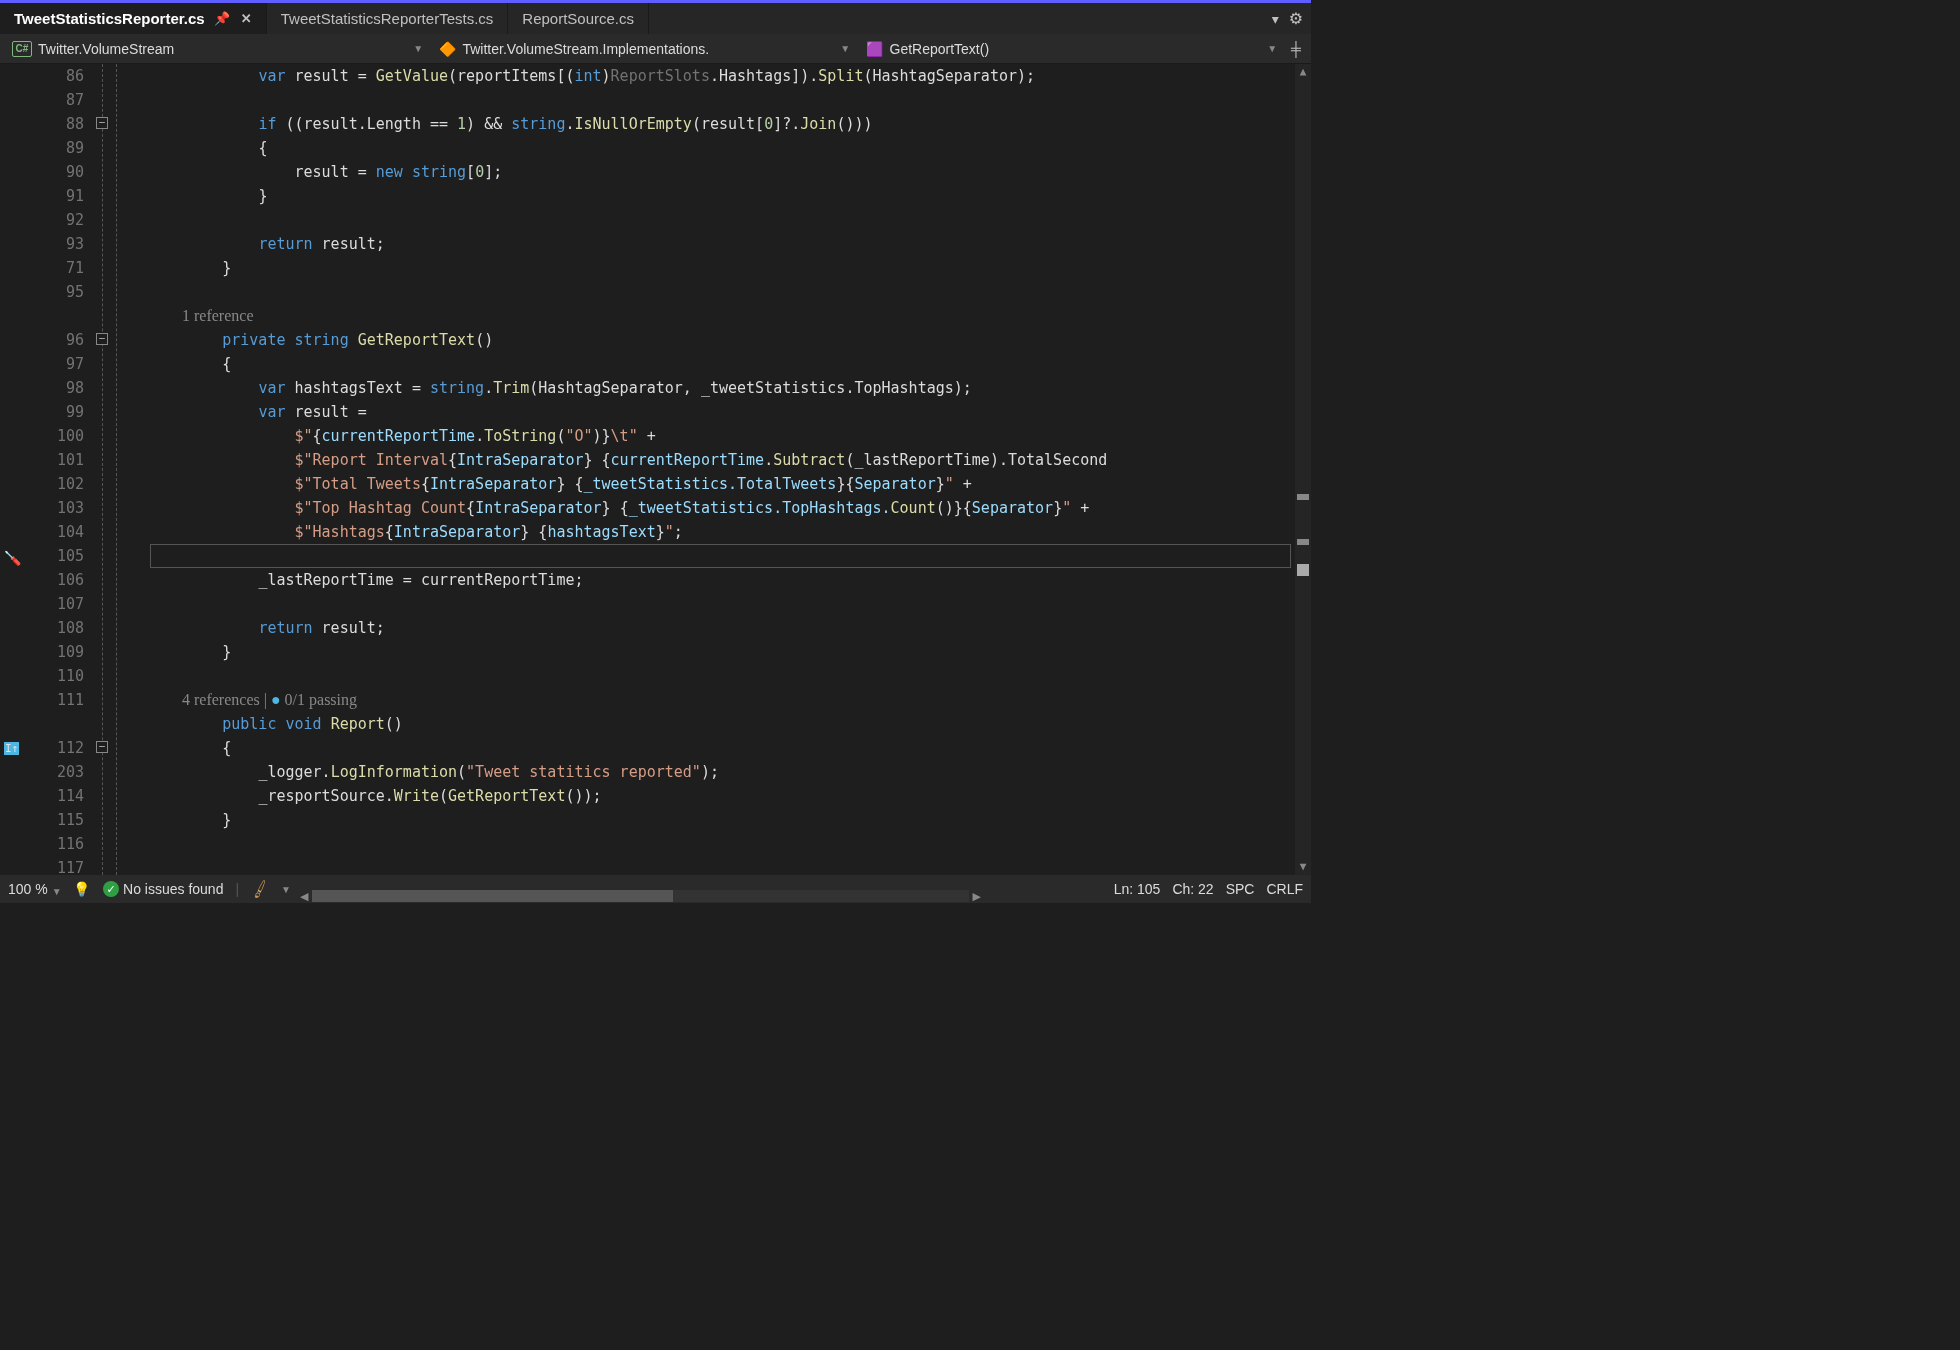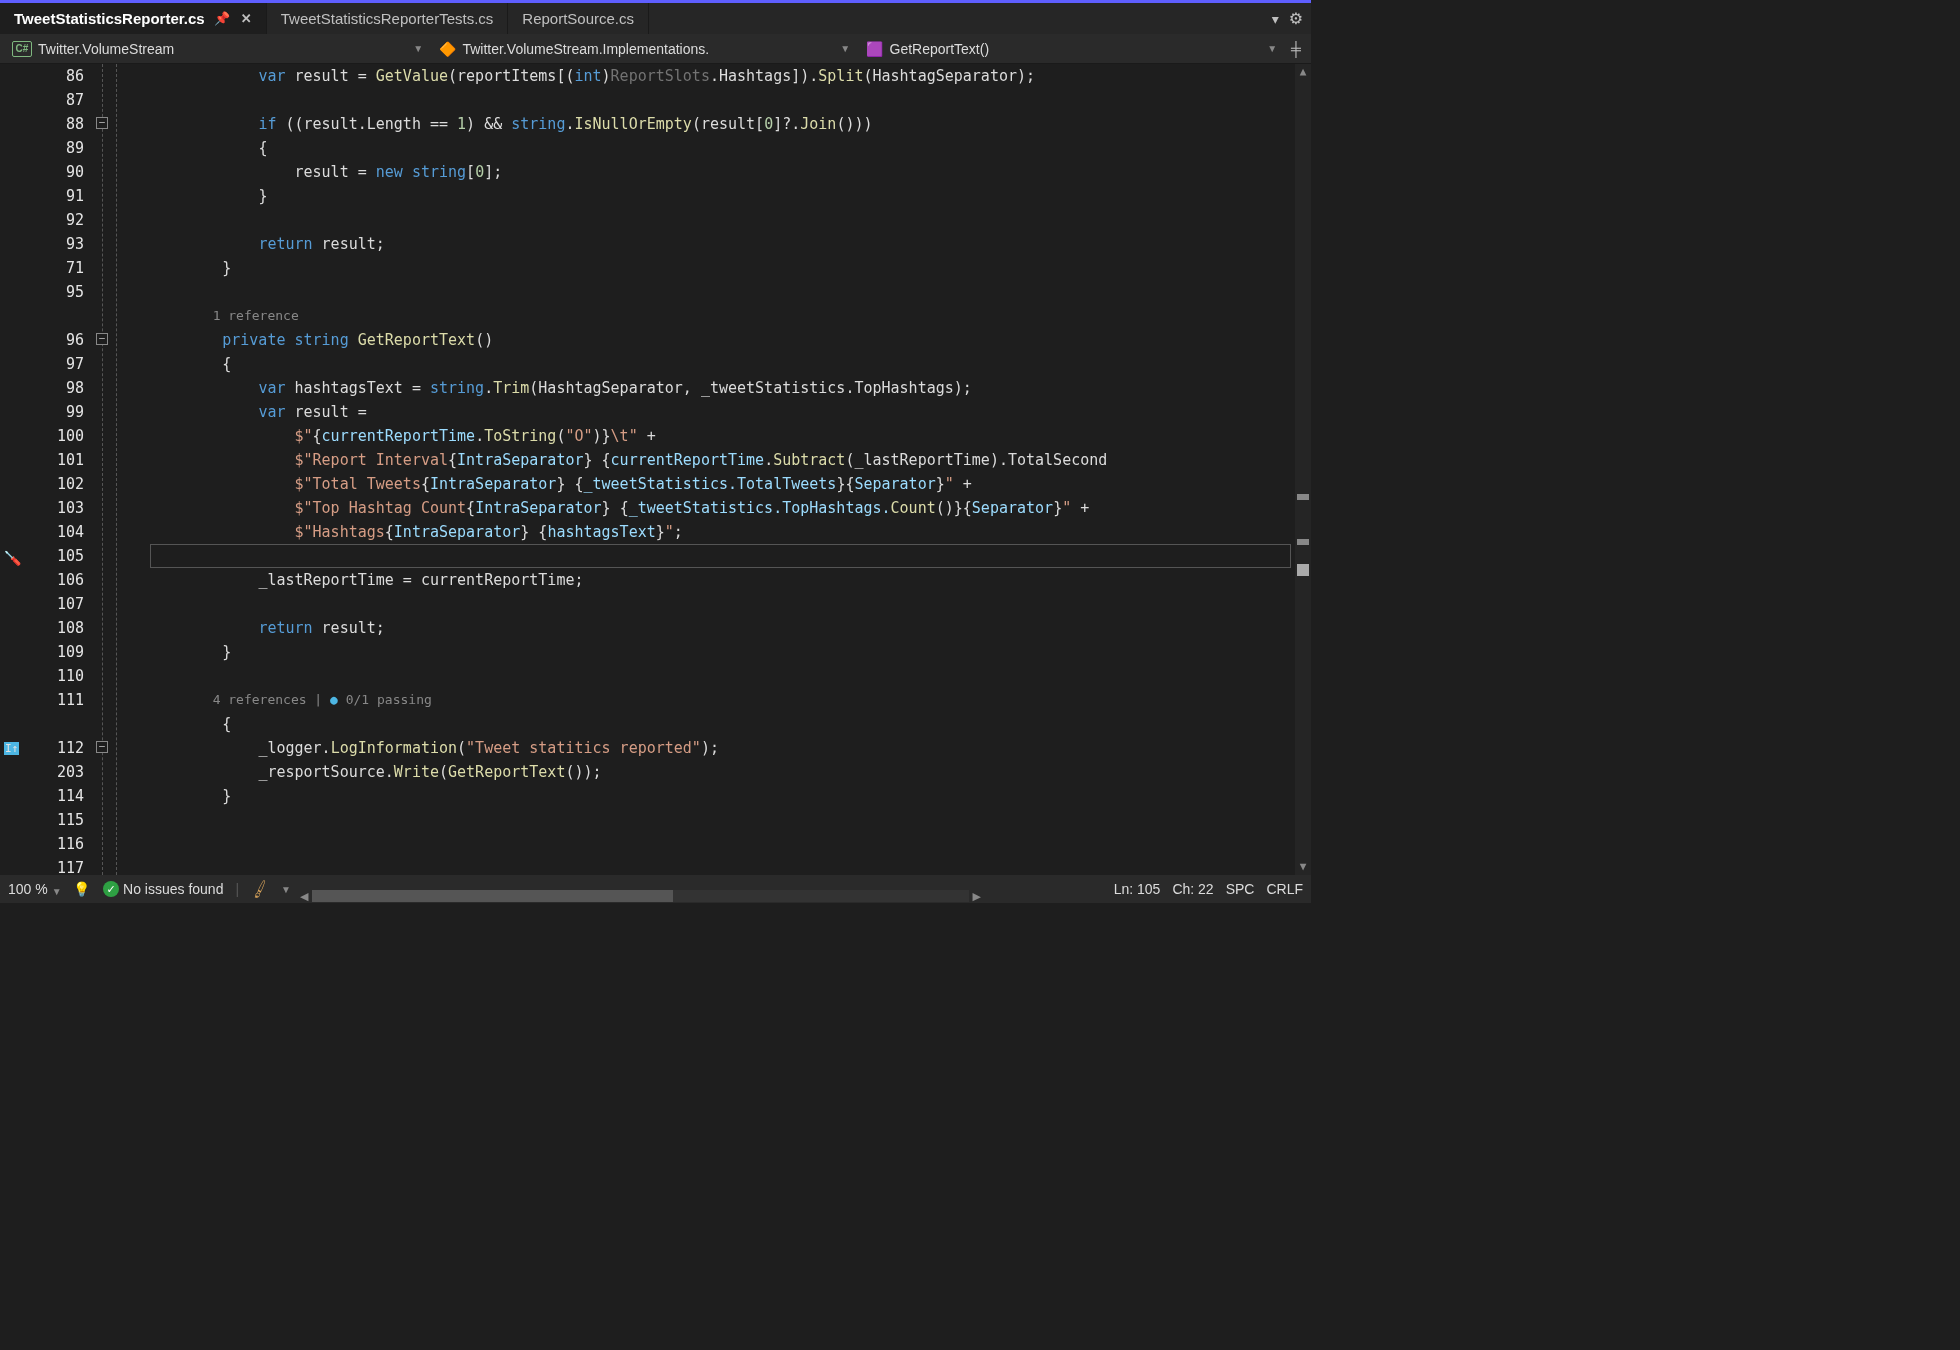--- a/index.html
+++ b/index.html
@@ -107,21 +107,21 @@
   .margin-icon {
     position: absolute;
     left: 4px;
     color: #4db6e3;
     font-size: 14px;
   }
   .linenum-col {
     width: 64px;
     text-align: right;
     padding-right: 8px;
-    color: #e5e5e5;
+    color: #737373;
     user-select: none;
   }
   .fold-col {
     width: 58px;
     position: relative;
   }
   .fold-line {
     position: absolute;
     top: 0; bottom: 0;
     left: 10px;
@@ -150,21 +150,21 @@
     white-space: pre;
     font-size: 15px;
   }
   .code-col .line { padding-left: 0; }
   .kw { color: #569cd6; }
   .type { color: #737373; }
   .str { color: #d69d85; }
   .method { color: #dcdcaa; }
   .num { color: #b5cea8; }
   .ident { color: #9cdcfe; }
-  .codelens { color: #888; font-size: 13px; }
+  .codelens { color: #888; font-size: 16px; font-family: Liberation Serif, serif; }
   .codelens-icon { color: #4db6e3; }
   .highlight-line {
     position: absolute;
     left: 0; right: 20px;
     height: 24px;
     border: 1px solid #555;
     pointer-events: none;
     box-sizing: border-box;
   }
   .status-bar {
@@ -349,20 +349,21 @@
     <div class="line">                <span class="str">$"</span><span class="str">Total Tweets</span><span>{</span><span class="ident">IntraSeparator</span><span>}</span><span class="str"> </span><span>{</span><span class="ident">_tweetStatistics.TotalTweets</span><span>}{</span><span class="ident">Separator</span><span>}</span><span class="str">"</span><span> +</span></div>
     <div class="line">                <span class="str">$"</span><span class="str">Top Hashtag Count</span><span>{</span><span class="ident">IntraSeparator</span><span>}</span><span class="str"> </span><span>{</span><span class="ident">_tweetStatistics.TopHashtags.</span><span class="method">Count</span><span>()</span><span>}{</span><span class="ident">Separator</span><span>}</span><span class="str">"</span><span> +</span></div>
     <div class="line">                <span class="str">$"</span><span class="str">Hashtags</span><span>{</span><span class="ident">IntraSeparator</span><span>}</span><span class="str"> </span><span>{</span><span class="ident">hashtagsText</span><span>}</span><span class="str">"</span><span>;</span></div>
     <div class="line"></div>
     <div class="line">            <span>_lastReportTime = currentReportTime;</span></div>
     <div class="line"></div>
     <div class="line">            <span class="kw">return</span><span> result;</span></div>
     <div class="line">        <span>}</span></div>
     <div class="line"></div>
     <div class="line codelens">        <span>4 references</span> | <span class="codelens-icon">●</span> <span>0/1 passing</span></div>
+    <div class="line">        <span class="kw">public</span><span> </span><span class="kw">void</span><span> </span><span class="method">Report</span><span>()</span></div>
     <div class="line">        <span>{</span></div>
     <div class="line">            <span>_logger.</span><span class="method">LogInformation</span><span>(</span><span class="str">"Tweet statitics reported"</span><span>);</span></div>
     <div class="line">            <span>_resportSource.</span><span class="method">Write</span><span>(</span><span class="method">GetReportText</span><span>());</span></div>
     <div class="line">        <span>}</span></div>
     <div class="line"></div>
 
     <div class="scrollbar-v">
       <div class="scroll-arrow" style="top:0;">▲</div>
       <div class="scroll-mark" style="top:430px;"></div>
       <div class="scroll-mark" style="top:475px;"></div>

